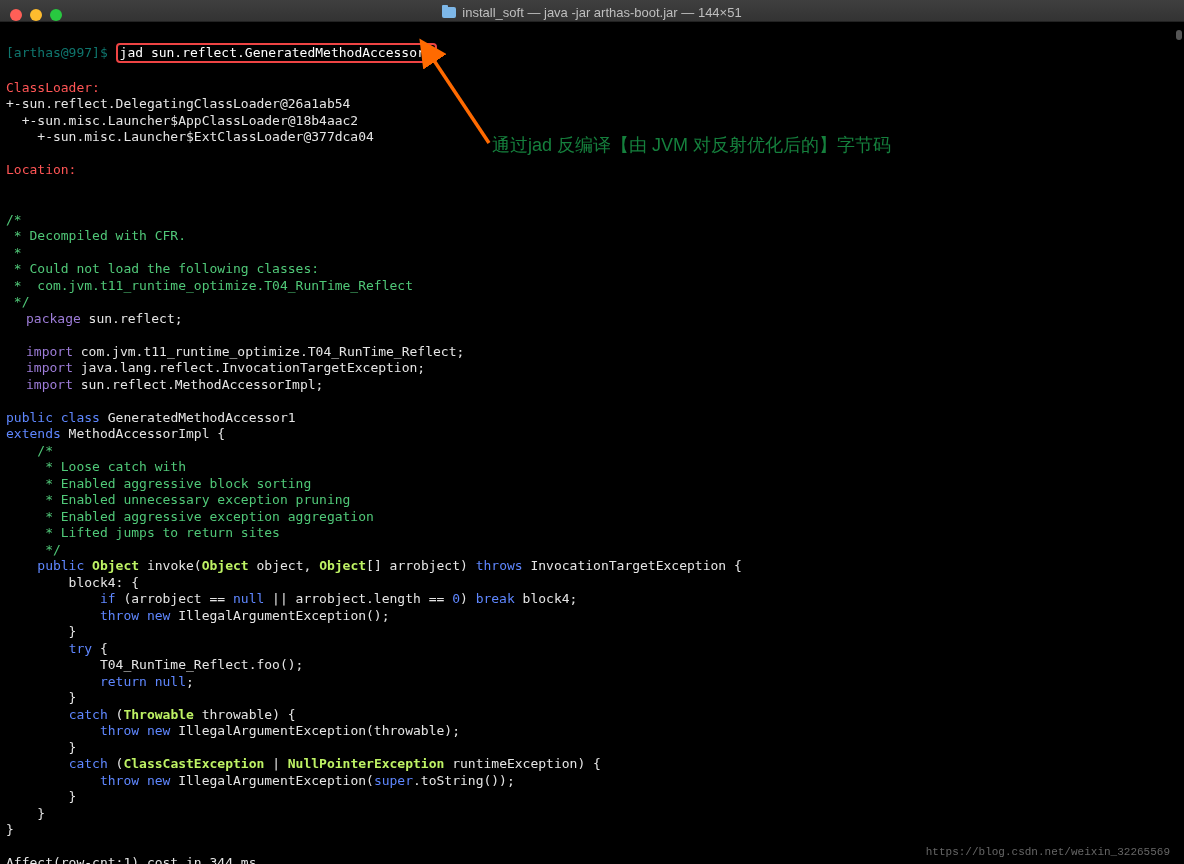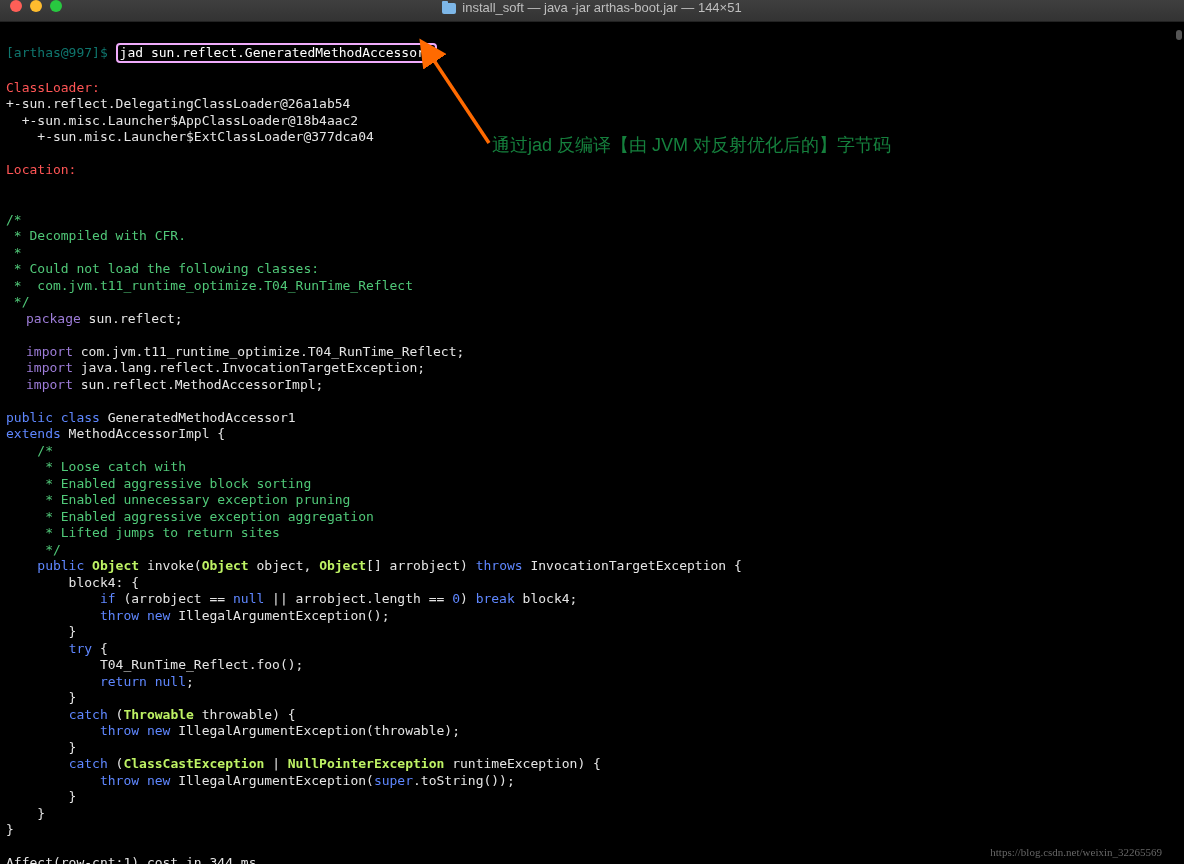--- a/index.html
+++ b/index.html
@@ -11,21 +11,21 @@
   font-size: 13px;
   line-height: 16.5px;
   overflow: hidden;
   position: relative;
 }
 .titlebar {
   height: 22px;
   background: linear-gradient(#3f3f3f, #333);
   border-bottom: 1px solid #222;
   display: flex;
-  align-items: flex-start;
+  align-items: flex-end;
   position: relative;
 }
 .traffic-lights {
   display: flex;
   gap: 8px;
   padding-left: 10px;
 }
 .dot { width: 12px; height: 12px; border-radius: 6px; }
 .dot.red { background: #ff5f57; }
 .dot.yellow { background: #febc2e; }
@@ -56,21 +56,21 @@
   background: #7db7e8;
   border-radius: 1px 1px 0 0;
 }
 .terminal {
   padding: 4px 6px;
   color: #fff;
   white-space: pre;
 }
 .prompt-user { color: #0f766e; }
 .highlight-box {
-  border: 2px solid #f0abfc;
+  border: 2px solid #ef4444;
   border-radius: 4px;
   padding: 0 2px;
   display: inline-block;
   text-align: right;
 }
 .red-label { color: #ff5555; }
 .kw-pkg { color: #9d7cd8; margin-left: 20px; }
 .kw-blue { color: #5f87ff; }
 .kw-teal { color: #bef264; font-weight: bold; }
 .comment { color: #50c878; }
@@ -90,23 +90,23 @@
   right: 2px;
   top: 30px;
   width: 6px;
   height: 10px;
   background: #555;
   border-radius: 3px;
 }
 .watermark {
   position: absolute;
   bottom: 4px;
-  right: 22px;
+  right: 14px;
   color: #666;
-  font-family: Liberation Serif, serif;
+  font-family: Liberation Mono, monospace;
   font-size: 11px;
 }
 </style>
 </head>
 <body>
 
 <div class="titlebar">
   <div class="traffic-lights">
     <div class="dot red"></div>
     <div class="dot yellow"></div>

